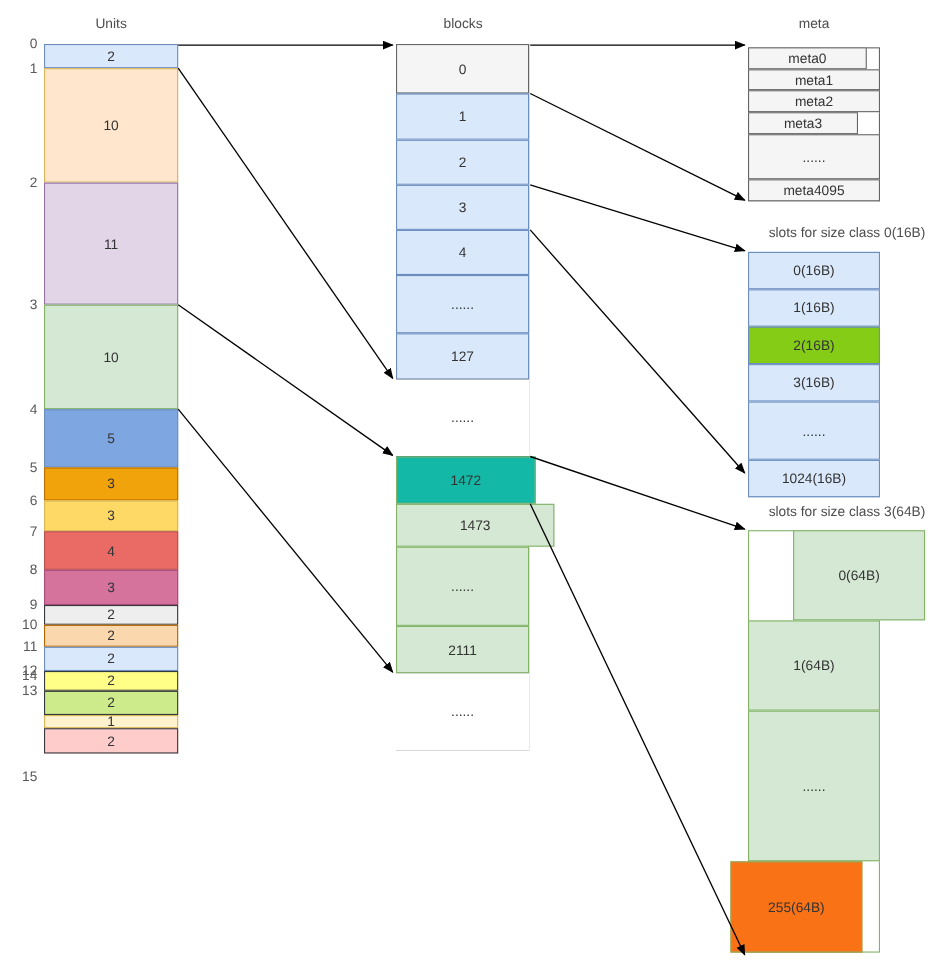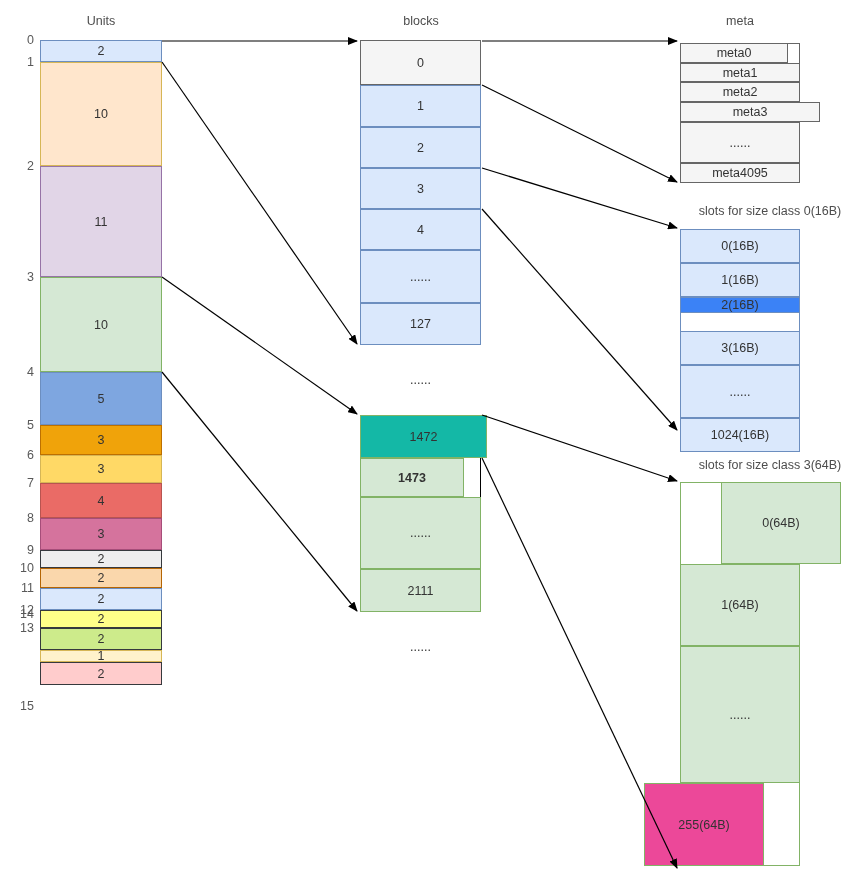--- a/index.html
+++ b/index.html
@@ -120,53 +120,53 @@
       <div class="cell" style="left: 360px; top: 85px; width: 121px; height: 42px; background: rgb(218, 232, 252); border-color: rgb(108, 142, 191);">1</div>
       <div class="cell" style="left: 360px; top: 127px; width: 121px; height: 41px; background: rgb(218, 232, 252); border-color: rgb(108, 142, 191);">2</div>
       <div class="cell" style="left: 360px; top: 168px; width: 121px; height: 41px; background: rgb(218, 232, 252); border-color: rgb(108, 142, 191);">3</div>
       <div class="cell" style="left: 360px; top: 209px; width: 121px; height: 41px; background: rgb(218, 232, 252); border-color: rgb(108, 142, 191);">4</div>
       <div class="cell dots" style="left: 360px; top: 250px; width: 121px; height: 53px; background: rgb(218, 232, 252); border-color: rgb(108, 142, 191);">......</div>
       <div class="cell" style="left: 360px; top: 303px; width: 121px; height: 42px; background: rgb(218, 232, 252); border-color: rgb(108, 142, 191);">127</div>
       <div class="outer-box" style="left: 360px; top: 345px; width: 121px; height: 70px;"></div>
       <div class="cell dots" style="left: 360px; top: 345px; width: 121px; height: 70px; background: rgb(255, 255, 255); border: none;">......</div>
       <div class="outer-box" style="left: 360px; top: 415px; width: 121px; height: 197px;"></div>
       <div class="cell" style="left: 360px; top: 415px; width: 127px; height: 43px; background: #14b8a6; border-color: rgb(130, 179, 102);">1472</div>
-      <div class="cell" style="left: 360px; top: 458px; width: 104px; height: 39px; background: rgb(213, 232, 212); border-color: rgb(130, 179, 102); font-weight: bold;">1473</div>
+      <div class="cell" style="left: 360px; top: 458px; width: 144px; height: 39px; background: rgb(213, 232, 212); border-color: rgb(130, 179, 102);">1473</div>
       <div class="cell dots" style="left: 360px; top: 497px; width: 121px; height: 72px; background: rgb(213, 232, 212); border-color: rgb(130, 179, 102);">......</div>
       <div class="cell" style="left: 360px; top: 569px; width: 121px; height: 43px; background: rgb(213, 232, 212); border-color: rgb(130, 179, 102);">2111</div>
       <div class="outer-box" style="left: 360px; top: 612px; width: 121px; height: 70px;"></div>
       <div class="cell dots" style="left: 360px; top: 612px; width: 121px; height: 70px; background: rgb(255, 255, 255); border: none;">......</div>
     </div>
 
   <div id="meta-col">
       <div class="outer-box" style="left: 680px; top: 43px; width: 120px; height: 140px; border-color: rgb(102, 102, 102); border-width: 1px;"></div>
       <div class="cell" style="left: 680px; top: 43px; width: 108px; height: 20px; background: rgb(245, 245, 245); border-color: rgb(102, 102, 102);">meta0</div>
       <div class="cell" style="left: 680px; top: 63px; width: 120px; height: 19px; background: rgb(245, 245, 245); border-color: rgb(102, 102, 102);">meta1</div>
       <div class="cell" style="left: 680px; top: 82px; width: 120px; height: 20px; background: rgb(245, 245, 245); border-color: rgb(102, 102, 102);">meta2</div>
-      <div class="cell" style="left: 680px; top: 102px; width: 140px; height: 20px; background: rgb(245, 245, 245); border-color: rgb(102, 102, 102);">meta3</div>
+      <div class="cell" style="left: 680px; top: 102px; width: 100px; height: 20px; background: rgb(245, 245, 245); border-color: rgb(102, 102, 102);">meta3</div>
       <div class="cell dots" style="left: 680px; top: 122px; width: 120px; height: 41px; background: rgb(245, 245, 245); border-color: rgb(102, 102, 102);">......</div>
       <div class="cell" style="left: 680px; top: 163px; width: 120px; height: 20px; background: rgb(245, 245, 245); border-color: rgb(102, 102, 102);">meta4095</div>
     </div>
 
   <div id="slots0-col">
       <div class="outer-box" style="left: 680px; top: 229px; width: 120px; height: 223px; border-color: rgb(108, 142, 191); border-width: 1px;"></div>
       <div class="cell" style="left: 680px; top: 229px; width: 120px; height: 34px; background: rgb(218, 232, 252); border-color: rgb(108, 142, 191);">0(16B)</div>
       <div class="cell" style="left: 680px; top: 263px; width: 120px; height: 34px; background: rgb(218, 232, 252); border-color: rgb(108, 142, 191);">1(16B)</div>
-      <div class="cell" style="left: 680px; top: 297px; width: 120px; height: 16px; background: #3b82f6; border-color: rgb(108, 142, 191);">2(16B)</div>
+      <div class="cell" style="left: 680px; top: 297px; width: 120px; height: 34px; background: #84cc16; border-color: rgb(108, 142, 191);">2(16B)</div>
       <div class="cell" style="left: 680px; top: 331px; width: 120px; height: 34px; background: rgb(218, 232, 252); border-color: rgb(108, 142, 191);">3(16B)</div>
       <div class="cell dots" style="left: 680px; top: 365px; width: 120px; height: 53px; background: rgb(218, 232, 252); border-color: rgb(108, 142, 191);">......</div>
       <div class="cell" style="left: 680px; top: 418px; width: 120px; height: 34px; background: rgb(218, 232, 252); border-color: rgb(108, 142, 191);">1024(16B)</div>
     </div>
 
   <div id="slots3-col">
       <div class="outer-box" style="left: 680px; top: 482px; width: 120px; height: 384px; border-color: rgb(130, 179, 102); border-width: 1px;"></div>
       <div class="cell" style="left: 680px; top: 482px; width: 120px; height: 82px; background: rgb(213, 232, 212); border-color: rgb(130, 179, 102); margin-left: 41px;">0(64B)</div>
       <div class="cell" style="left: 680px; top: 564px; width: 120px; height: 82px; background: rgb(213, 232, 212); border-color: rgb(130, 179, 102);">1(64B)</div>
       <div class="cell dots" style="left: 680px; top: 646px; width: 120px; height: 137px; background: rgb(213, 232, 212); border-color: rgb(130, 179, 102);">......</div>
-      <div class="cell" style="left: 644px; top: 783px; width: 120px; height: 83px; background: #ec4899; border-color: rgb(130, 179, 102);">255(64B)</div>
+      <div class="cell" style="left: 664px; top: 783px; width: 120px; height: 83px; background: #f97316; border-color: rgb(130, 179, 102);">255(64B)</div>
     </div>
 
   <svg class="arrows" id="arrows-layer" viewBox="0 0 859 883" xmlns="http://www.w3.org/2000/svg">
     <defs>
       <marker id="ah" markerWidth="10" markerHeight="8" refX="9" refY="4" orient="auto" markerUnits="userSpaceOnUse">
         <path d="M0,0 L10,4 L0,8 z" fill="#000000"></path>
       </marker>
     </defs>
     <g id="arrow-group">
         <line x1="162" y1="41" x2="357" y2="41" stroke="#000000" stroke-width="1.2" marker-end="url(#ah)"></line>

